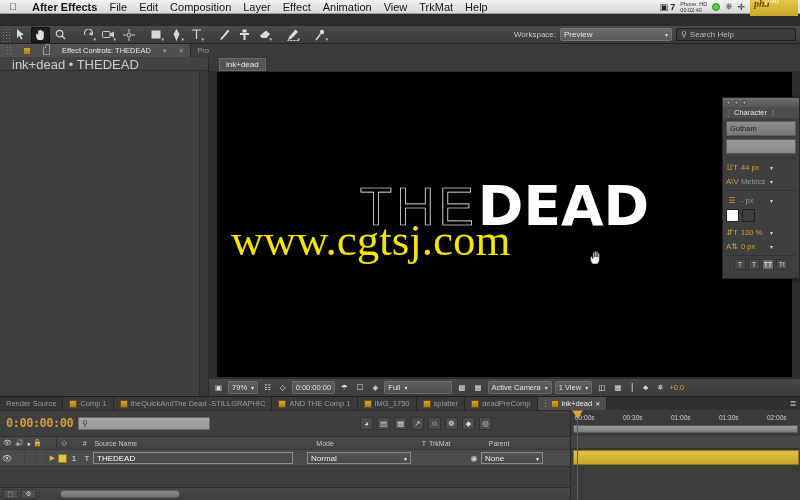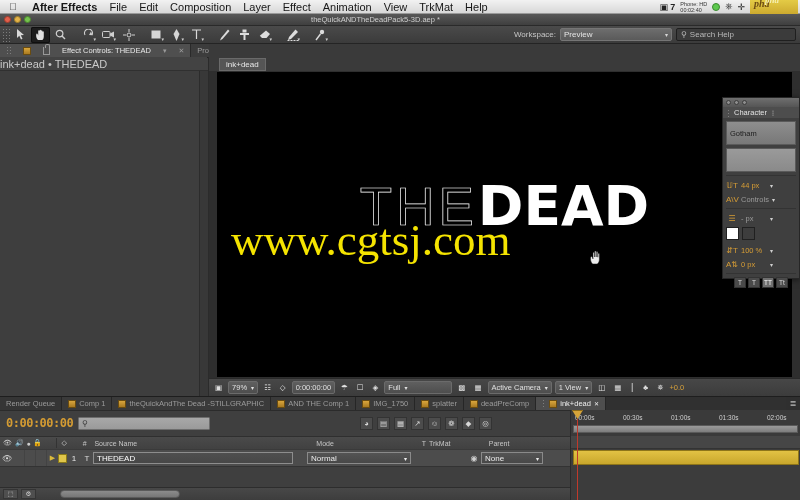--- a/index.html
+++ b/index.html
@@ -106,22 +106,22 @@
   .lockico:before{content:"";position:absolute;left:1px;top:-3px;width:3px;height:3px;border:1px solid #999;border-bottom:none;border-radius:2px 2px 0 0;}
 
   
   .leftpanel {
     position:absolute; left:0; top:44px; width:208px; height:352px;
     background:#434343; border-right:1px solid #242424;
   }
   .lp-tabs { left:0; top:0; width:208px; }
   .lp-crumb {
     position:absolute; top:14px; left:0; width:208px; height:12px;
-    background:#434343; color:#c9c9c9; font-size:11px;
-    display:flex; align-items:center; padding-left:0;
+    background:#434343; color:#c9c9c9; font-size:13px;
+    display:flex; align-items:center; padding-left:12px;
   }
   .lp-body {
     position:absolute; top:26px; left:0; width:208px; bottom:0;
     background:#3e3e3e; border-top:1px solid #303030;
   }
   .lp-scroll {
     position:absolute; right:0; top:0; width:9px; bottom:0;
     background:#383838; border-left:1px solid #2c2c2c;
   }
 
@@ -197,21 +197,21 @@
     height:9px; background:linear-gradient(#6f6f6f,#555);
     display:flex; align-items:center; gap:3px; padding-left:3px;
   }
   .cpbar i{ width:5px;height:5px;border-radius:50%;border:1px solid #3c3c3c; background:#8d8d8d; display:block;}
   .ch-tab{
     height:11px; background:#4d4d4d; color:#e2e2e2; font-size:7.5px;
     display:flex; align-items:center; padding:0 4px; gap:3px;
   }
   .ch-body{ padding:3px; }
   .field{
-    height:24px; background:linear-gradient(#8e8e8e,#787878); border:1px solid #5a5a5a;
+    height:15px; background:linear-gradient(#8e8e8e,#787878); border:1px solid #5a5a5a;
     color:#1c1c1c; font-size:7.5px; display:flex; align-items:center; padding:0 3px;
     margin-bottom:3px;
   }
   .field.empty{ background:linear-gradient(#9a9a9a,#8a8a8a); }
   .ch-row{ display:flex; align-items:center; gap:3px; height:14px; }
   .ch-ico{ width:12px; color:#d79d35; font-size:8px; text-align:center; }
   .ch-val{ color:#d79d35; font-size:7.5px; min-width:26px;}
   .ch-val.dim{ color:#9a9a9a; }
   .ch-caret{ font-size:6px; color:#cfcfcf; }
   .ch-sep{ height:1px; background:#333; margin:2px 0; }
@@ -374,28 +374,20 @@
       <div class="dot green"></div>
       <div class="st">⎈</div>
       <div class="st">✛</div>
       <div class="wm">
         <span>phd</span>
         <span class="wm2">phd</span>
       </div>
     </div>
   </div>
 
-  <div class="titlebar">
-    <div class="lights">
-      <i class="l1"></i>
-      <i class="l2"></i>
-      <i class="l3"></i>
-    </div>
-    <div class="titletext">theQuickANDTheDeadPack5-3D.aep *</div>
-  </div>
 
   <div class="toolbar">
     <div class="grip"></div>
 
     <div class="tool">
       <svg width="9" height="11" viewBox="0 0 9 11">
           <path d="M1 0 L1 9 L3.3 6.7 L5 10.5 L6.5 9.8 L4.8 6.2 L8 6 Z" fill="#d9d9d9"></path>
         </svg>
     </div>
     <div class="tool sel">
@@ -617,21 +609,21 @@
       </div>
       <div class="ch-sep"></div>
 
       <div class="ch-row">
         <span class="ch-ico">𝕌T</span>
         <span class="ch-val">44 px</span>
         <span class="ch-caret">▾</span>
       </div>
       <div class="ch-row">
         <span class="ch-ico">A\V</span>
-        <span class="ch-val dim">Controls</span>
+        <span class="ch-val dim">Metrics</span>
         <span class="ch-caret">▾</span>
       </div>
       <div class="ch-sep"></div>
       <div class="ch-row">
         <span class="ch-ico">☰</span>
         <span class="ch-val dim">- px</span>
         <span class="ch-caret">▾</span>
       </div>
       <div class="ch-colors">
         <div class="sw w"></div>
@@ -652,21 +644,21 @@
         <div class="ch-btn">T</div>
         <div class="ch-btn">T</div>
         <div class="ch-btn on">TT</div>
         <div class="ch-btn">Tt</div>
       </div>
     </div>
   </div>
 
   <div class="tl-tabs">
     <div class="tl-tab plain">
-      <span>Render Queue</span>
+      <span>Render Source</span>
     </div>
     <div class="tl-tab">
       <span class="miniico"></span>
       <span>Comp 1</span>
     </div>
     <div class="tl-tab">
       <span class="miniico"></span>
       <span>theQuickAndThe Dead -STILLGRAPHIC</span>
     </div>
     <div class="tl-tab">

